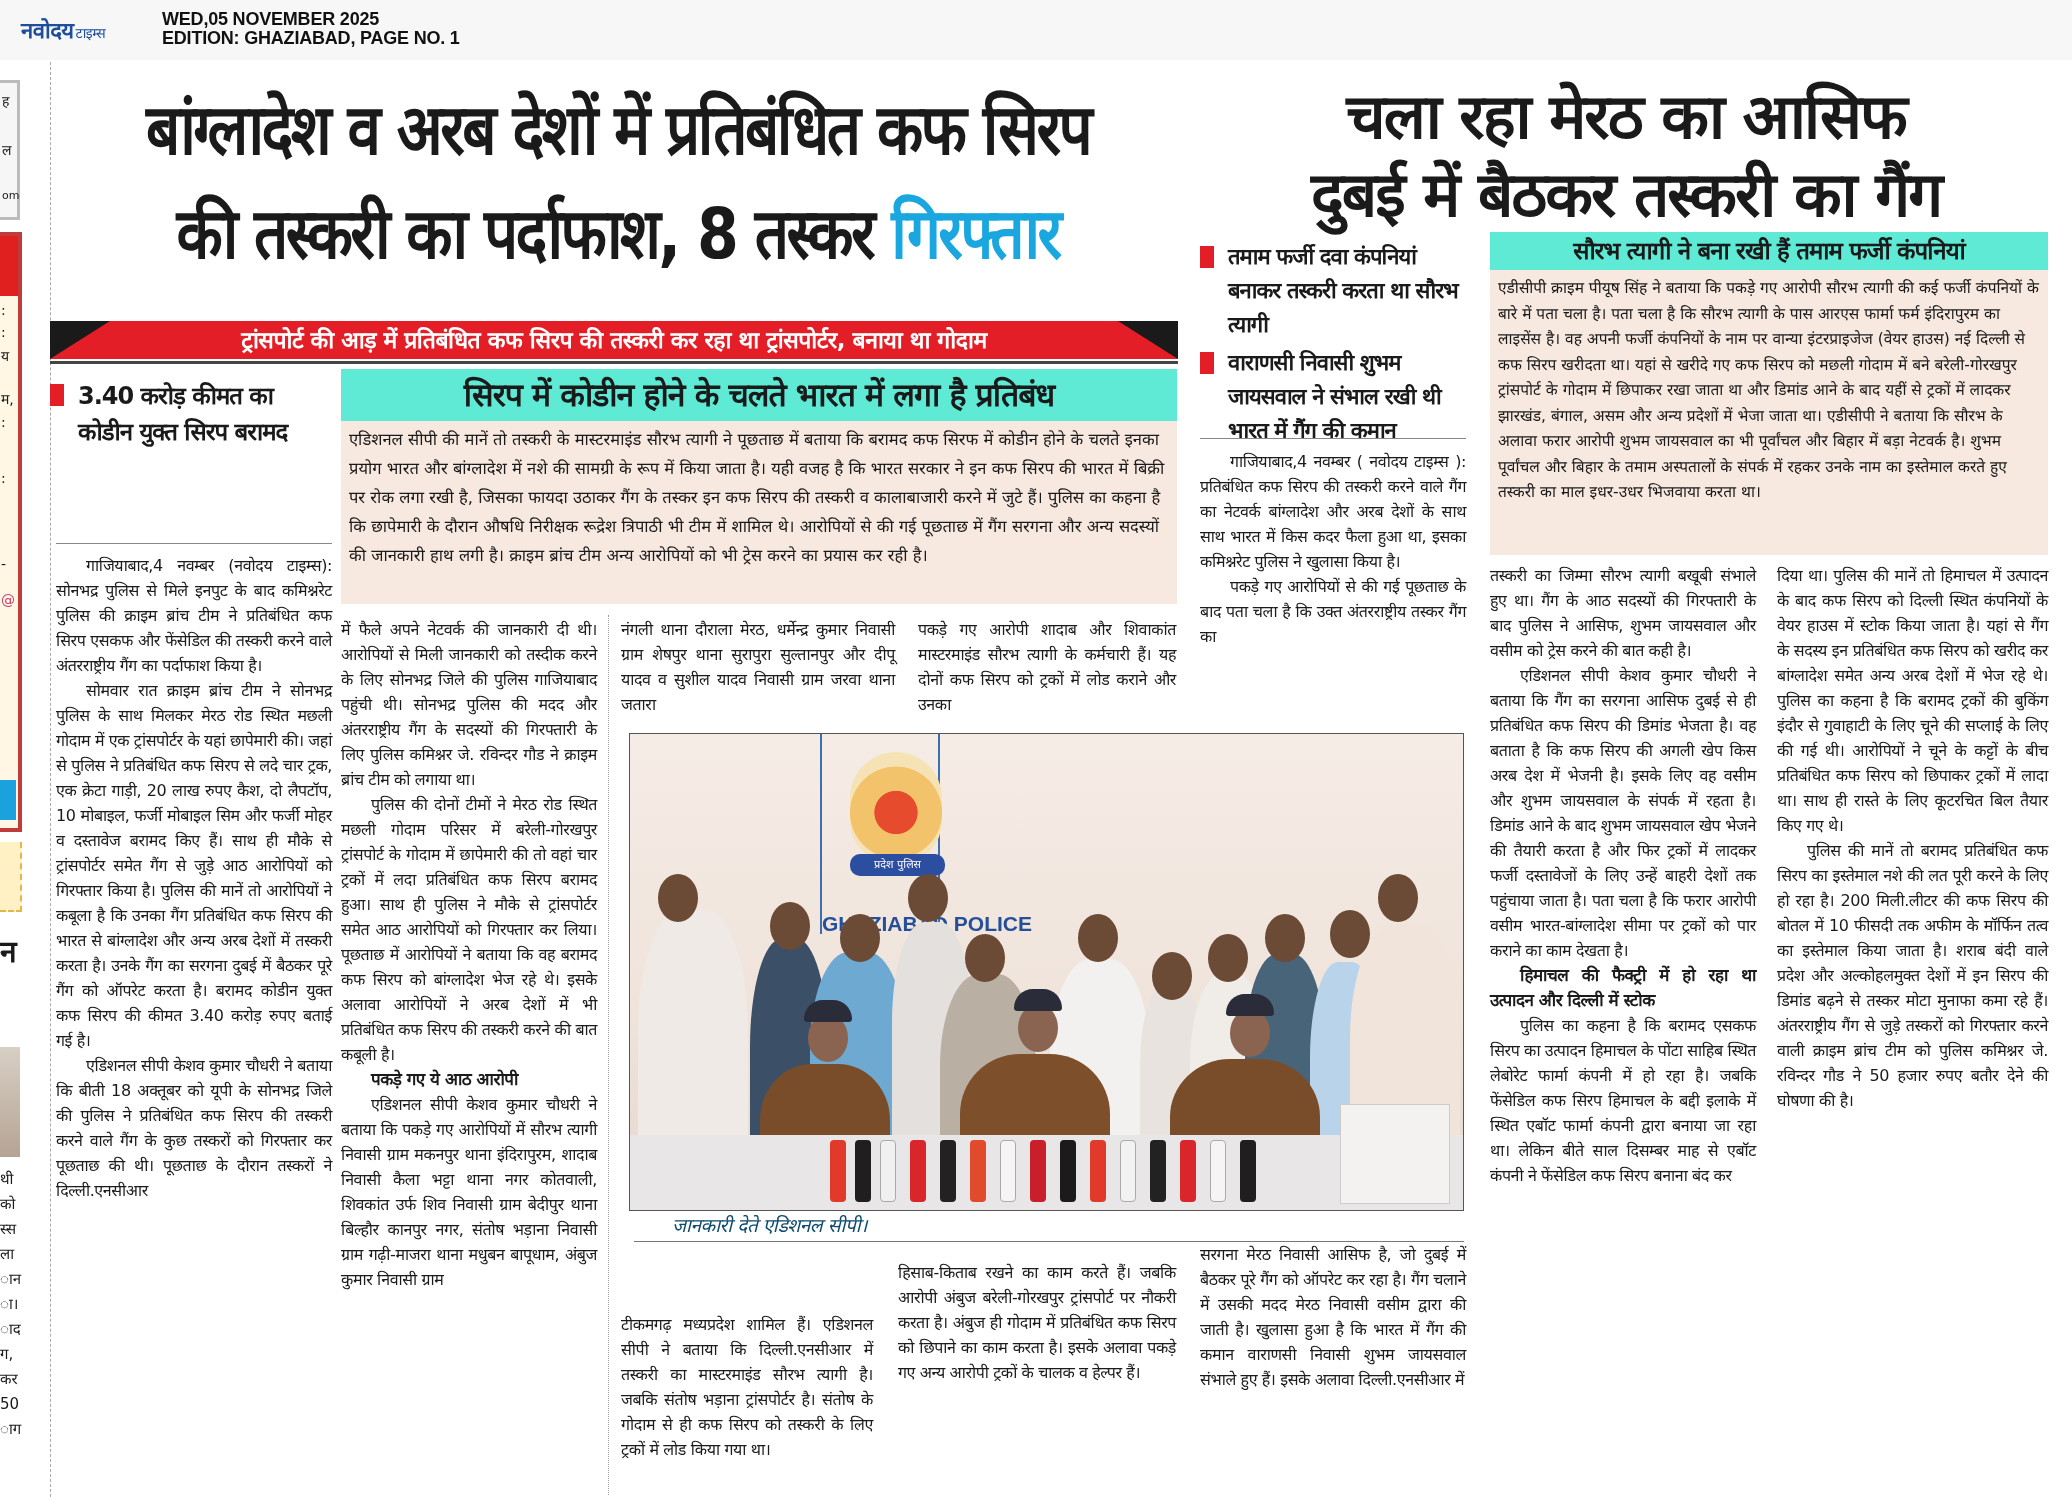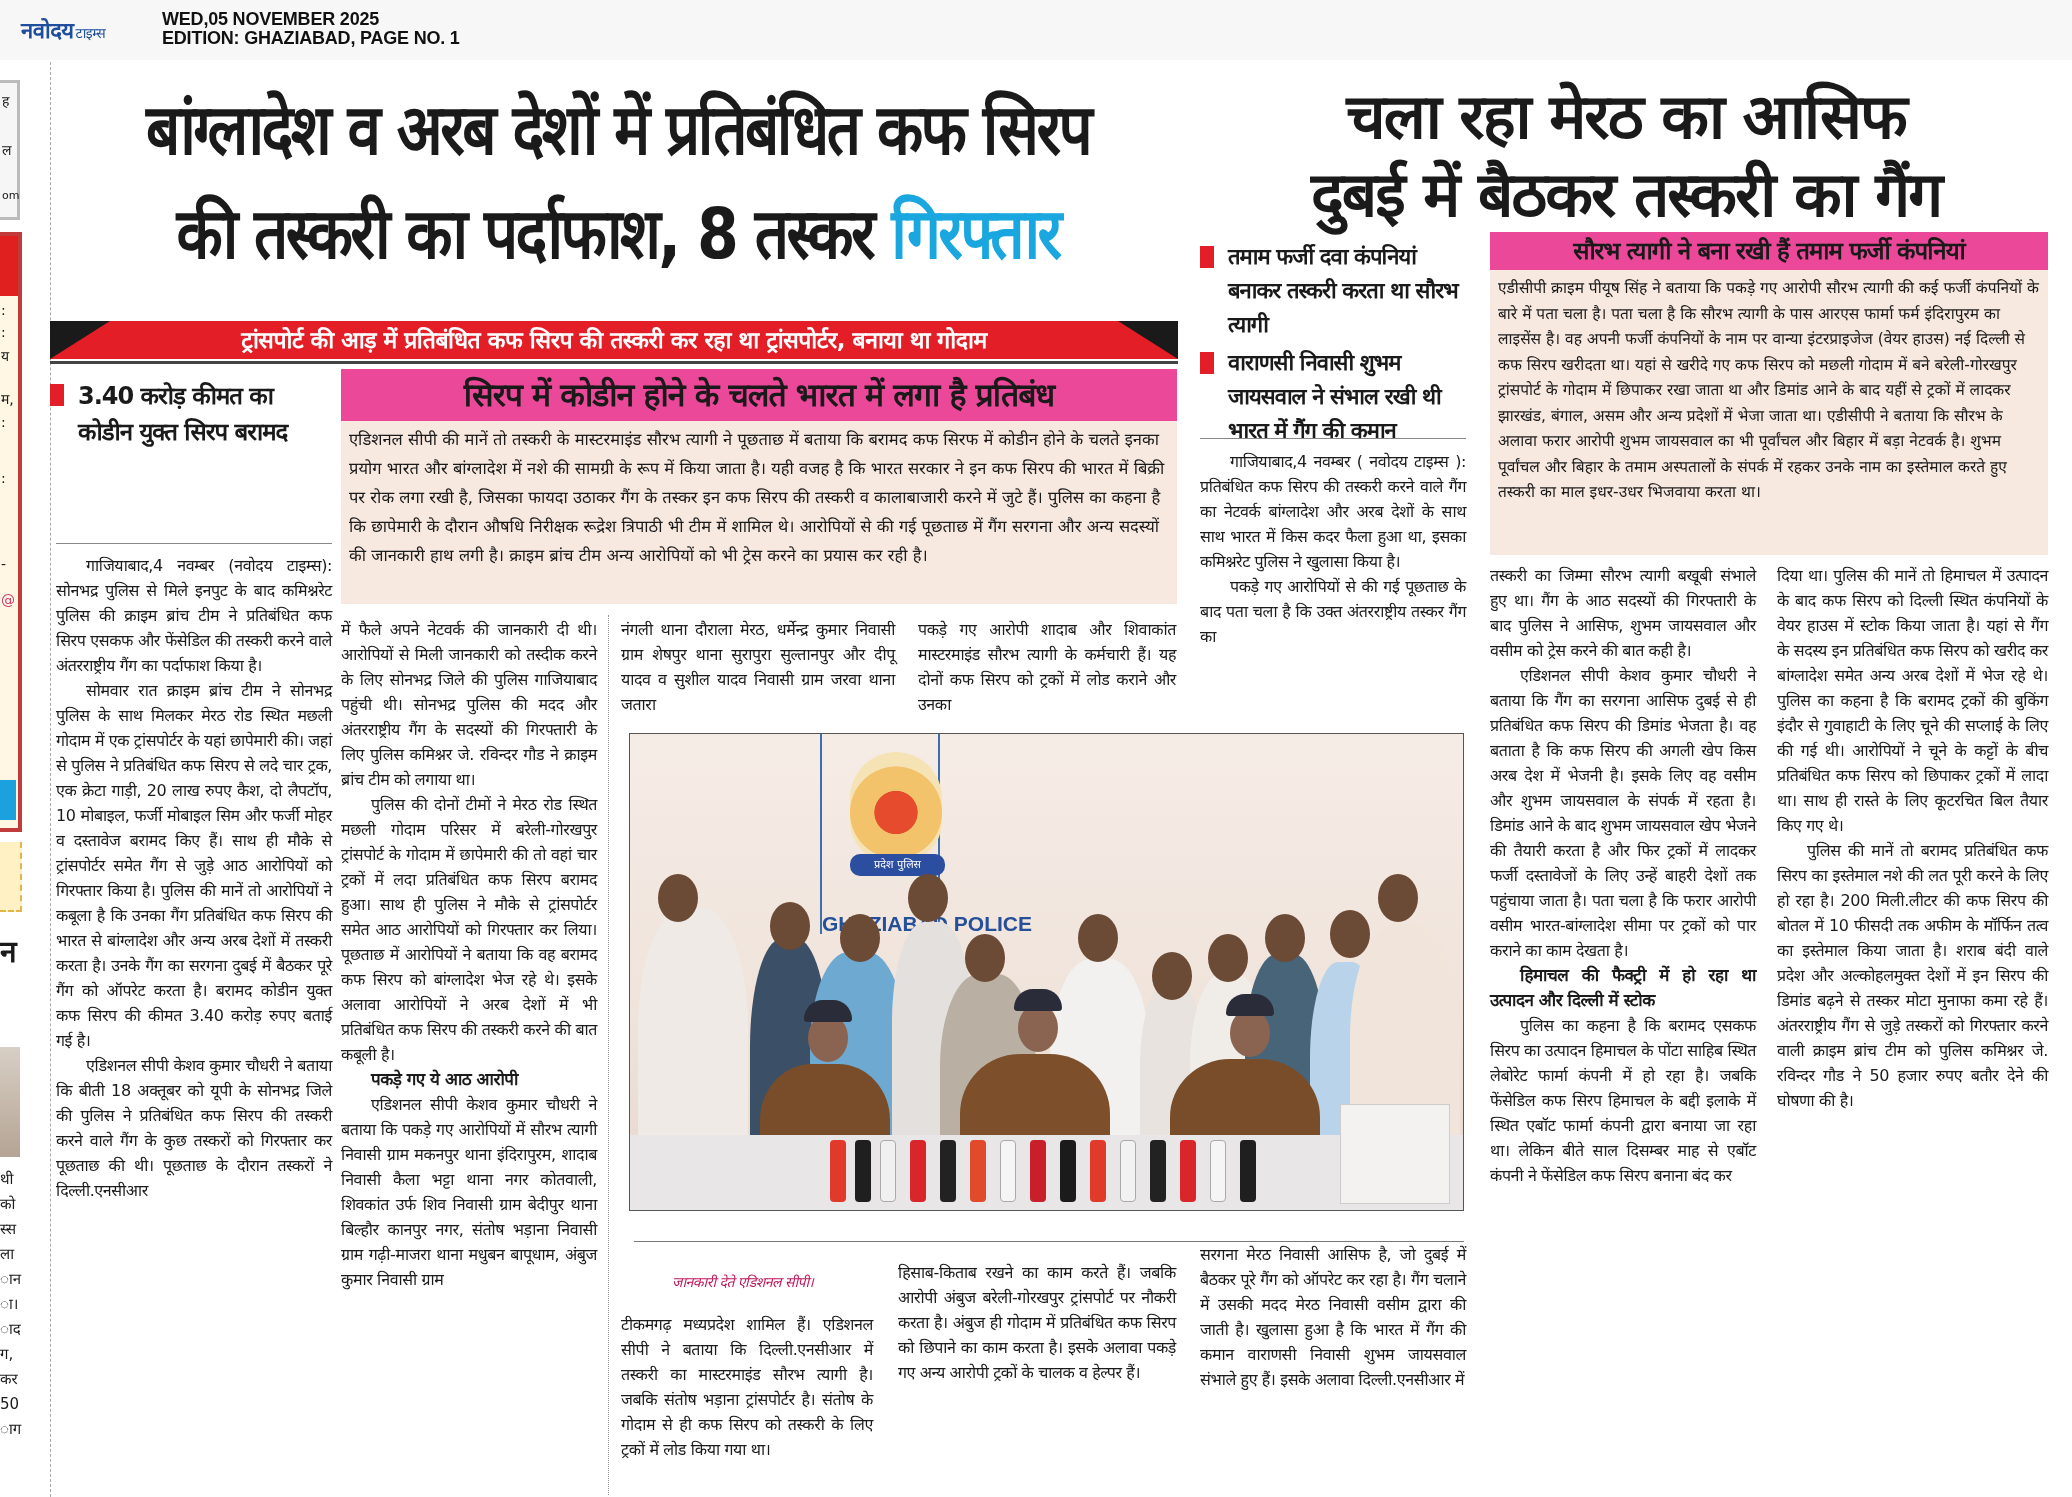--- a/index.html
+++ b/index.html
@@ -46,42 +46,42 @@
   .bullets-right { left: 1200px; top: 240px; width: 268px; font-size: 22px; line-height: 34px; }
 
   .hr { height: 1px; background: #888; }
 
   
   .col { font-family: "DejaVu Sans", sans-serif; font-size: 16px; line-height: 25px; text-align: justify; color: #1b1b1b; letter-spacing: -0.4px; }
   .col p { text-indent: 30px; }
   .col p.noi { text-indent: 0; }
   .col h4 { font-weight: 800; font-size: 17px; line-height: 25px; text-indent: 30px; letter-spacing: -0.5px; }
 
-  .yellow-head { background: #ec4899; font-weight: 700; color: #1a1a1a; letter-spacing: -1px; }
+  .yellow-head { background: #5eead4; font-weight: 700; color: #1a1a1a; letter-spacing: -1px; }
   .yh-mid { left: 341px; top: 369px; width: 836px; height: 52px; font-size: 32px; line-height: 52px; text-align: center; }
   .yh-right { left: 1490px; top: 232px; width: 558px; height: 38px; font-size: 24px; line-height: 38px; text-align: center; }
 
   .pink { background: #f8e9e0; }
   .pink-mid { left: 341px; top: 421px; width: 836px; height: 183px; padding: 4px 8px; font-size: 16.5px; line-height: 29px; }
   .pink-right { left: 1490px; top: 270px; width: 558px; height: 285px; padding: 6px 8px; font-size: 15.5px; line-height: 25.5px; }
   .pink p { text-indent: 0; }
 
   
   .photo { left: 629px; top: 733px; width: 835px; height: 478px; border: 1px solid #555; background: #f4e8e0; overflow: hidden; }
   .photo .wall { position:absolute; left:0; top:0; width:100%; height:100%; background: linear-gradient(180deg,#f6ece6 0%, #efe3da 60%, #e6d7cc 100%); }
   .photo .panel { position:absolute; left: 190px; top: 0; width: 120px; height: 200px; border-left: 2px solid #3b6fb0; border-right: 2px solid #3b6fb0; }
   .photo .emblem { position:absolute; left: 220px; top: 18px; width: 92px; height: 110px; border-radius: 46px 46px 40px 40px; background: radial-gradient(circle at 50% 55%, #e64b2d 0 28%, #f2c36a 29% 60%, #f5e3b5 61% 100%); }
   .photo .emblem-ribbon { position:absolute; left: 220px; top: 120px; width: 95px; height: 22px; background:#2c4ea0; border-radius: 10px; color:#fff; font-size: 11px; text-align:center; line-height: 22px; }
   .photo .wall-text { position:absolute; left: 192px; top: 178px; font-family:"Liberation Sans",sans-serif; font-weight:700; font-size: 21px; color:#264f9a; letter-spacing: 0px; }
   .person { position:absolute; border-radius: 40% 40% 10% 10%; }
   .head { position:absolute; width: 40px; height: 48px; border-radius: 50%; background: #6b4a36; }
   .cap { position:absolute; width: 48px; height: 22px; border-radius: 24px 24px 4px 4px; background: #2a2c3a; }
   .table { position:absolute; left: 0; bottom: 0; width: 100%; height: 75px; background: #e9e6e8; }
   .mic { position:absolute; bottom: 8px; width: 16px; height: 62px; border-radius: 4px; }
-  .caption { left: 672px; top: 1272px; font-style: italic; font-size: 14px; color: #be185d; letter-spacing: -0.5px; }
+  .caption { left: 672px; top: 1212px; font-style: italic; font-size: 19px; color: #0c4a6e; letter-spacing: -0.5px; }
   .caption-rule { left: 634px; top: 1241px; width: 830px; height: 1px; background: #777; }
 
   .vdots { border-left: 1px dotted #999; }
 </style>
 </head>
 <body>
 
 <div class="abs topbar"></div>
 <div class="abs logo">
   <span>नवोदय</span><small>टाइम्स</small>

